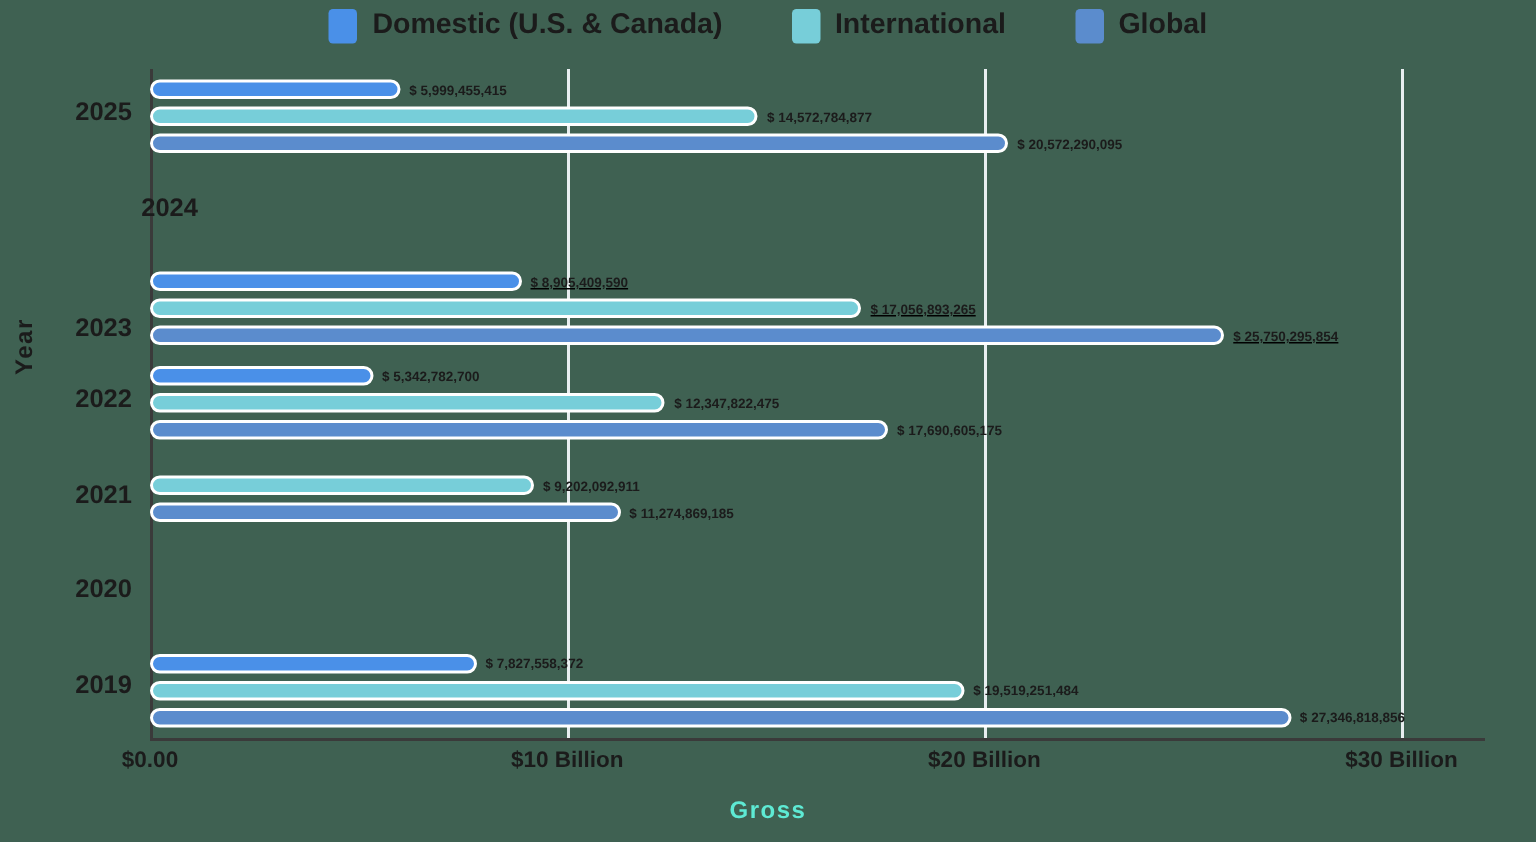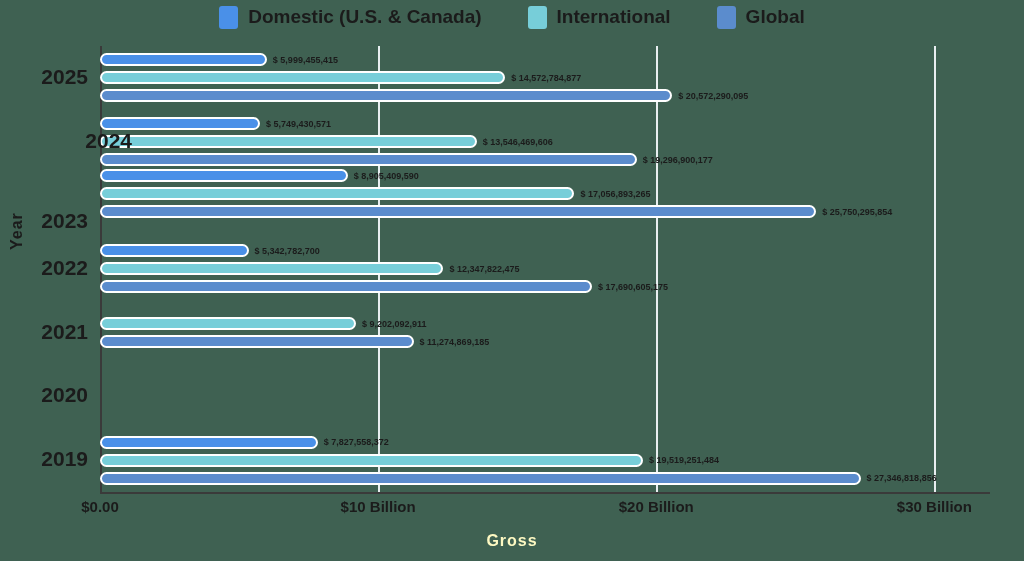--- a/index.html
+++ b/index.html
@@ -102,21 +102,21 @@
     margin-left: 6px;
     white-space: nowrap;
   }
 
   
   .ytick {
     position: absolute;
     left: 0;
     width: 88px;
     text-align: right;
-    font-size: 21px;
+    font-size: 17px;
     font-weight: bold;
     color: #1b1b1b;
   }
 
   
   .xaxis-line {
     position: absolute;
     left: 100px;
     top: 492px;
     width: 890px;
@@ -133,21 +133,21 @@
     white-space: nowrap;
   }
   .xlabel {
     position: absolute;
     top: 532px;
     left: 0;
     width: 1024px;
     text-align: center;
     font-size: 16px;
     font-weight: bold;
-    color: #fef9c3;
+    color: #5eead4;
     letter-spacing: 1px;
   }
   .ylabel {
     position: absolute;
     left: 8px;
     top: 250px;
     font-size: 16px;
     font-weight: bold;
     color: #1b1b1b;
     transform: rotate(-90deg);
@@ -187,35 +187,21 @@
         </div>
         <div class="bar-line">
           <div class="bar" style="width: 405.306px; background: rgb(119, 206, 217);"></div>
           <span class="bar-value">$ 14,572,784,877</span>
         </div>
         <div class="bar-line">
           <div class="bar" style="width: 572.167px; background: rgb(91, 140, 205);"></div>
           <span class="bar-value">$ 20,572,290,095</span>
         </div>
       </div>
-      <div class="row" style="top: 63.7143px; height: 63.7143px;">
-        <div class="bar-line">
-          <div class="bar" style="width: 159.906px; background: rgb(74, 144, 232);"></div>
-          <span class="bar-value">$ 5,749,430,571</span>
-        </div>
-        <div class="bar-line">
-          <div class="bar" style="width: 376.761px; background: rgb(119, 206, 217);"></div>
-          <span class="bar-value">$ 13,546,469,606</span>
-        </div>
-        <div class="bar-line">
-          <div class="bar" style="width: 536.695px; background: rgb(91, 140, 205);"></div>
-          <span class="bar-value">$ 19,296,900,177</span>
-        </div>
-      </div>
-      <div class="row" style="top: 116px; height: 63.7143px;">
+      <div class="row" style="top: 128px; height: 63.7143px; text-decoration: underline;">
         <div class="bar-line">
           <div class="bar" style="width: 247.682px; background: rgb(74, 144, 232);"></div>
           <span class="bar-value">$ 8,905,409,590</span>
         </div>
         <div class="bar-line">
           <div class="bar" style="width: 474.395px; background: rgb(119, 206, 217);"></div>
           <span class="bar-value">$ 17,056,893,265</span>
         </div>
         <div class="bar-line">
           <div class="bar" style="width: 716.18px; background: rgb(91, 140, 205);"></div>

